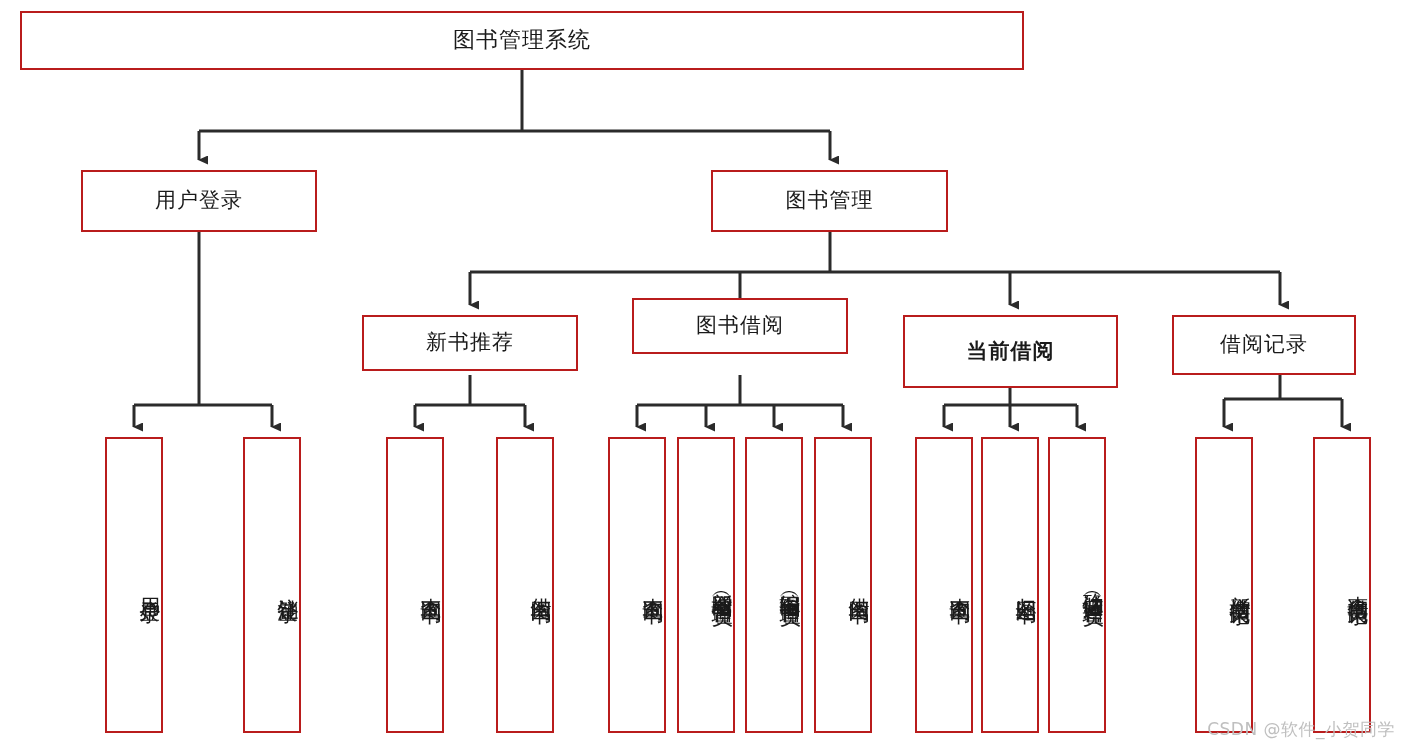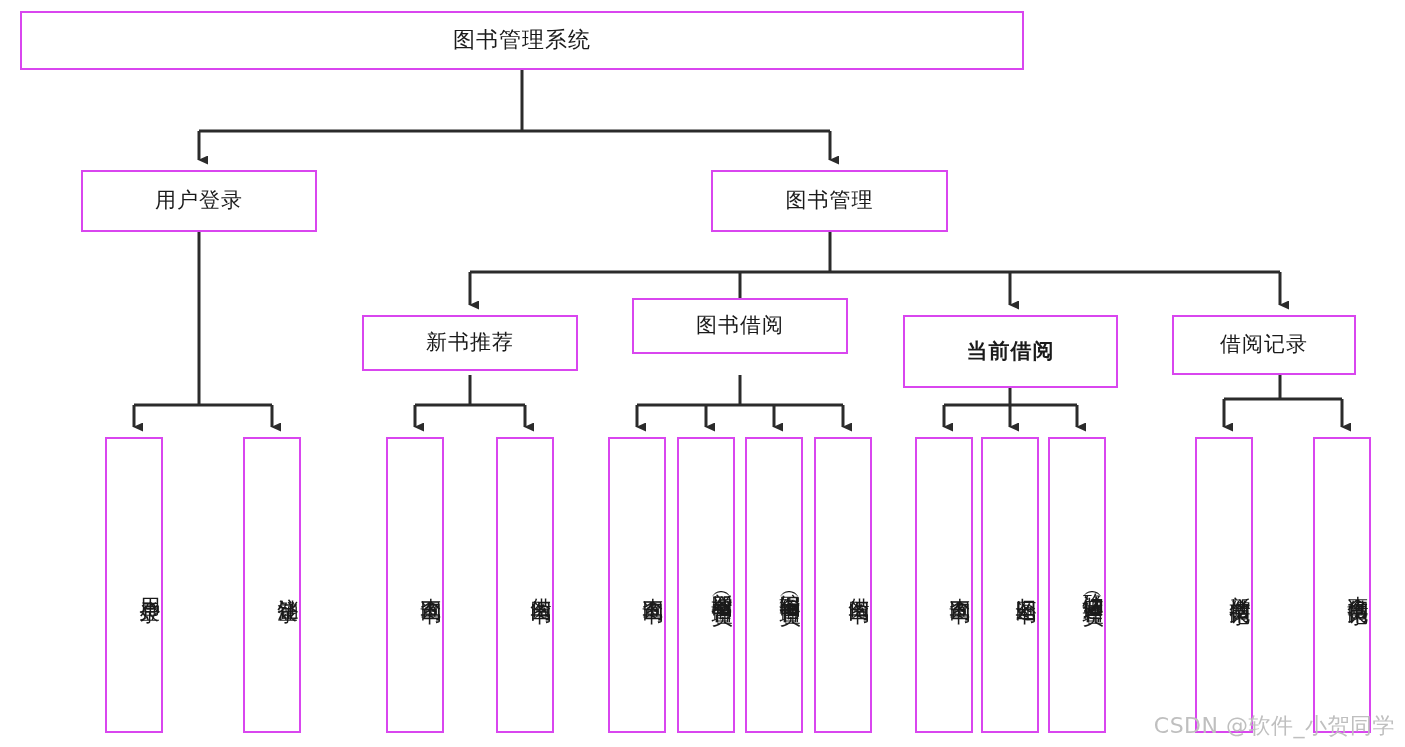--- a/index.html
+++ b/index.html
@@ -14,21 +14,21 @@
   #diagram-root {
     position: relative;
     width: 1405px;
     height: 747px;
     background: #ffffff;
     overflow: hidden;
   }
   .node {
     position: absolute;
     box-sizing: border-box;
-    border: 2px solid #d946ef;
+    border: 2px solid #b91c1c;
     background: #ffffff;
     display: flex;
     align-items: center;
     justify-content: center;
     color: #1a1a1a;
   }
   .node.horizontal {
     font-size: 21px;
     letter-spacing: 1px;
     line-height: 1.2;
@@ -53,21 +53,21 @@
     left: 0;
     top: 0;
     width: 1405px;
     height: 747px;
     pointer-events: none;
   }
   .watermark {
     position: absolute;
     right: 10px;
     bottom: 6px;
-    font-size: 22px;
+    font-size: 17px;
     color: #bfbfbf;
     letter-spacing: 0.5px;
     white-space: nowrap;
     font-family: "DejaVu Sans", "Liberation Sans", sans-serif;
   }
 </style>
 </head>
 <body>
 
 <div id="diagram-root">

